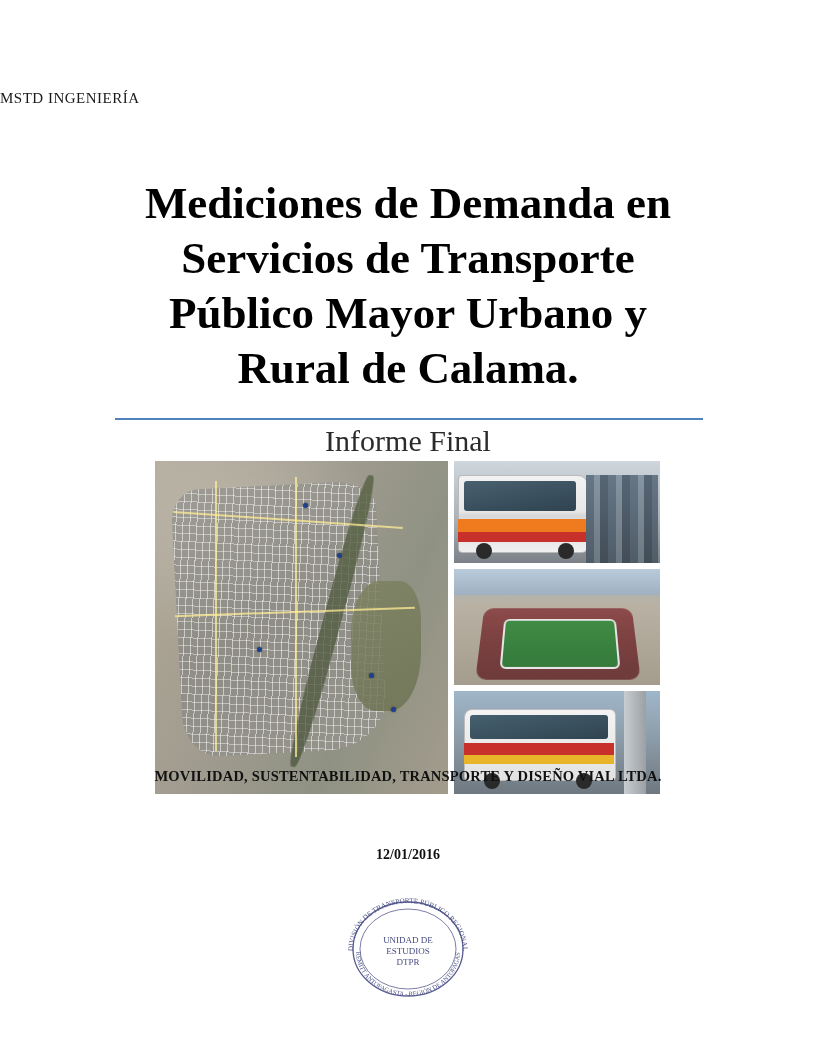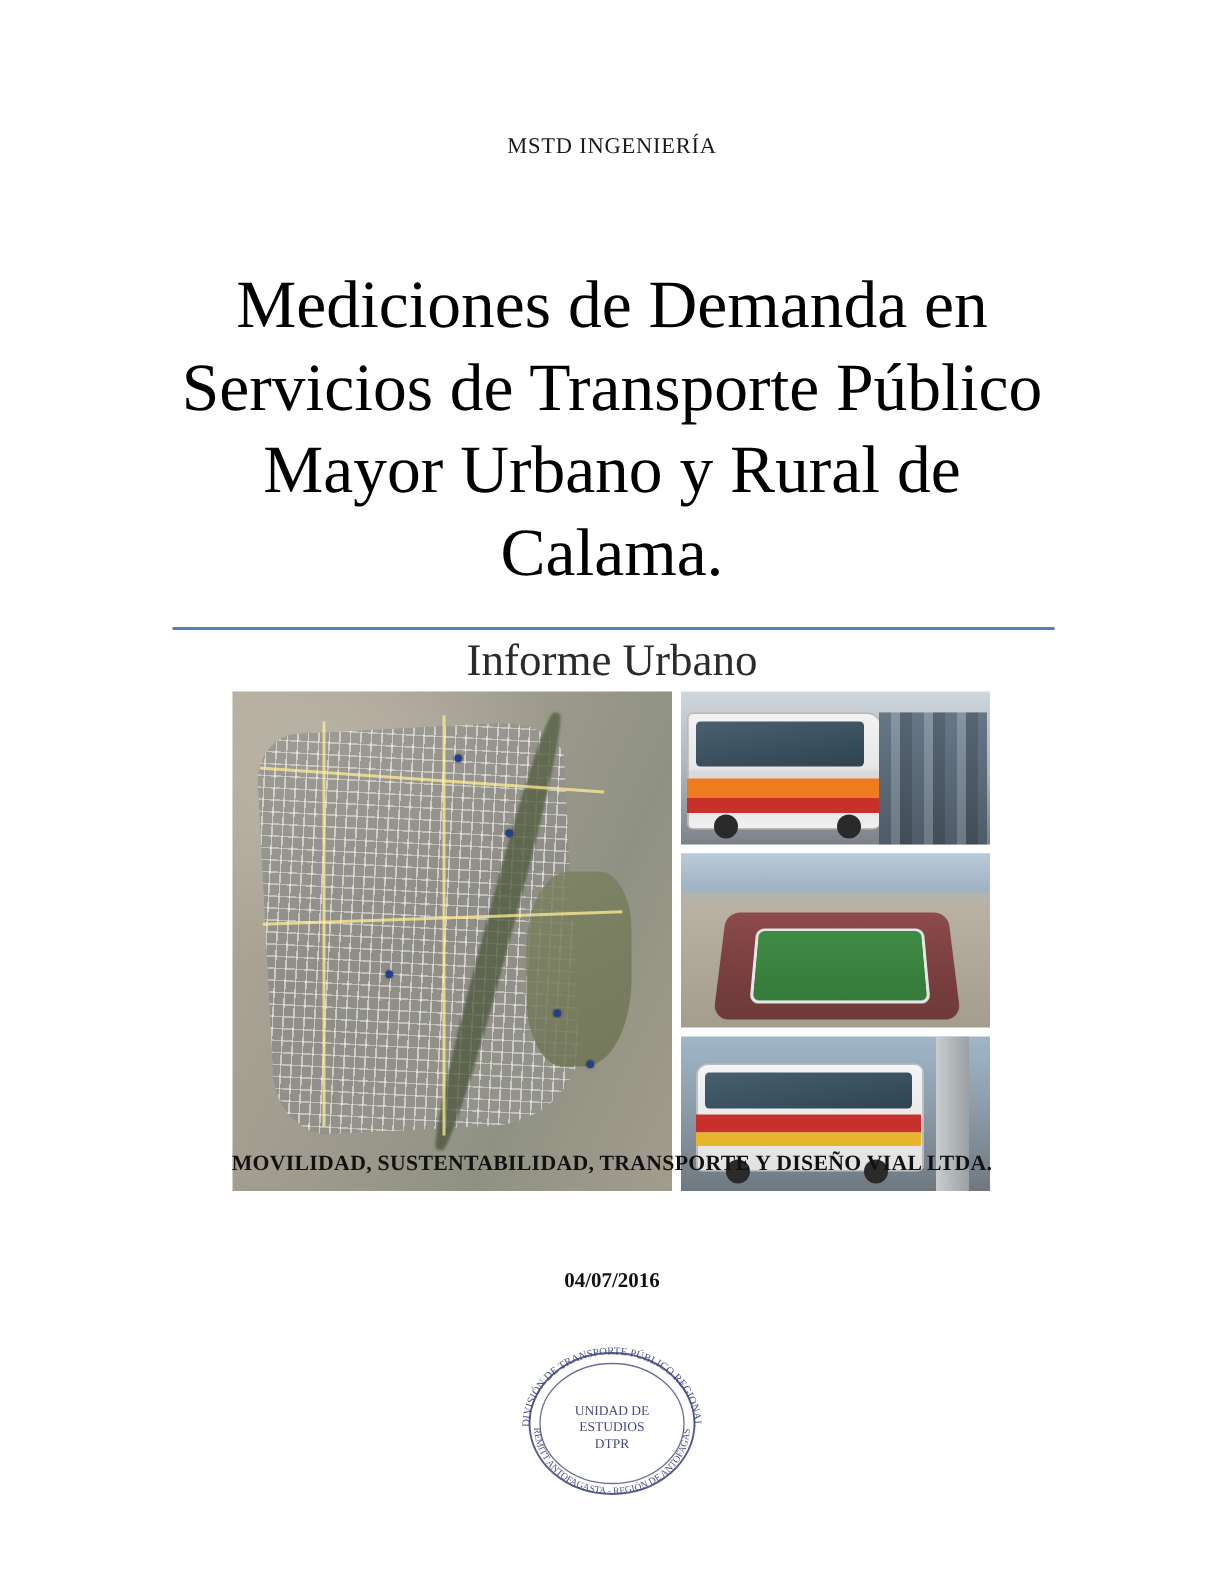--- a/index.html
+++ b/index.html
@@ -18,34 +18,33 @@
     position: relative;
     width: 816px;
     height: 1056px;
     box-sizing: border-box;
   }
   .org-line {
     position: absolute;
     top: 90px;
     left: 0;
     width: 816px;
-    text-align: center;
     font-family: "Liberation Serif", serif;
     font-size: 15px;
     letter-spacing: 0.5px;
     color: #1a1a1a;
   }
   .doc-title {
     position: absolute;
     top: 176px;
     left: 108px;
     width: 600px;
     text-align: center;
     font-family: "Liberation Serif", serif;
-    font-weight: normal;
+    font-weight: bold;
     font-size: 45px;
     line-height: 55px;
     color: #000000;
   }
   .rule {
     position: absolute;
     top: 418px;
     left: 115px;
     width: 588px;
     height: 2px;
@@ -314,21 +313,21 @@
 <body>
 
 <div class="page">
 
   <div class="org-line">MSTD INGENIERÍA</div>
 
   <div class="doc-title">Mediciones de Demanda en Servicios de Transporte Público Mayor Urbano y Rural de Calama.</div>
 
   <div class="rule"></div>
 
-  <div class="subtitle">Informe Urbano</div>
+  <div class="subtitle">Informe Final</div>
 
   <div class="collage">
 
     <div class="tile tile-map">
       <div class="map-city"></div>
       <div class="map-river"></div>
       <div class="map-green"></div>
       <div class="map-road" style="left:18px; top:58px; width:230px; transform:rotate(4deg);"></div>
       <div class="map-road" style="left:20px; top:150px; width:240px; transform:rotate(-2deg);"></div>
       <div class="map-road" style="left:60px; top:20px; width:2px; height:270px;"></div>
@@ -362,21 +361,21 @@
       <div class="bot-win"></div>
       <div class="bot-stripe-r"></div>
       <div class="bot-stripe-y"></div>
       <div class="bus-wheel" style="left:30px; top:82px;"></div>
       <div class="bus-wheel" style="left:122px; top:82px;"></div>
     </div>
 
   </div>
 
   <div class="company">MOVILIDAD, SUSTENTABILIDAD, TRANSPORTE Y DISEÑO VIAL LTDA.</div>
-  <div class="date">04/07/2016</div>
+  <div class="date">12/01/2016</div>
 
   <div class="stamp">
     <svg width="150" height="108" viewBox="0 0 150 108" xmlns="http://www.w3.org/2000/svg">
       <defs>
         <path id="arcTop" d="M 20 58 A 55 48 0 0 1 130 58"></path>
         <path id="arcBottom" d="M 23 58 A 52 45 0 0 0 127 58"></path>
       </defs>
       <ellipse cx="75" cy="56" rx="55" ry="47" fill="none" stroke="#3a3f7a" stroke-width="1.3" opacity="0.85"></ellipse>
       <ellipse cx="75" cy="56" rx="48" ry="40" fill="none" stroke="#3a3f7a" stroke-width="0.9" opacity="0.75"></ellipse>
       <text font-family="Liberation Serif, serif" font-size="7.2" fill="#3a3f7a" opacity="0.9">

